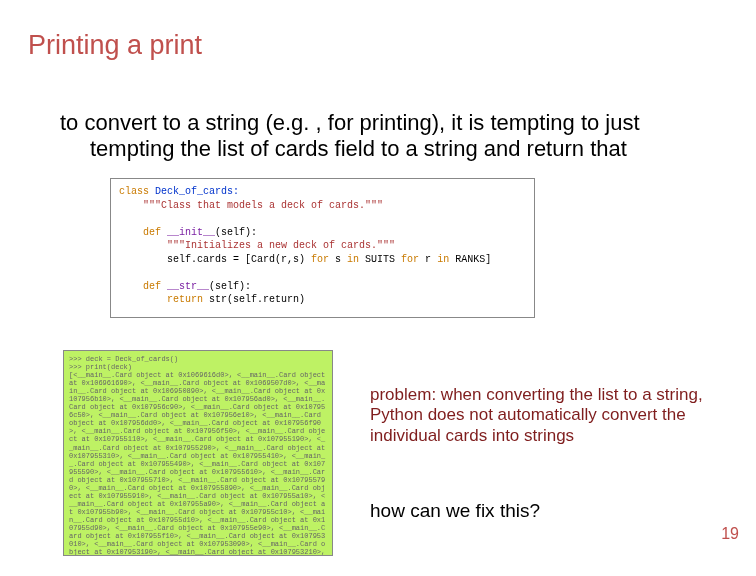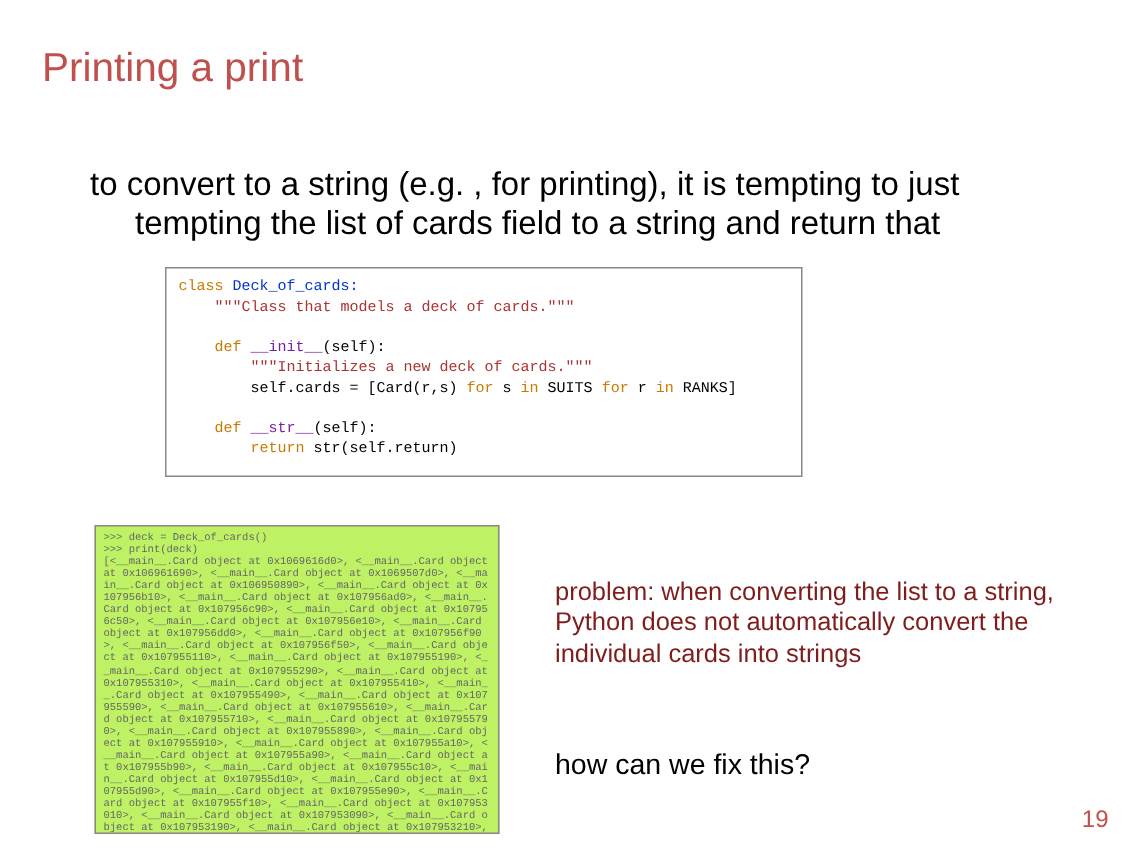--- a/index.html
+++ b/index.html
@@ -73,21 +73,21 @@
     position: absolute;
     left: 370px;
     top: 500px;
     width: 335px;
     font-size: 19px;
     color: #000;
   }
   .pagenum {
     position: absolute;
     right: 17px;
-    bottom: 20px;
+    bottom: 33px;
     color: #c0504d;
     font-size: 16px;
   }
 
   .kw-blue { color: #0033cc; }
   .kw-orange { color: #c97a00; font-family: Liberation Mono, monospace; }
   .kw-red { color: #aa3333; }
   .kw-purple { color: #7a1fa2; font-family: Liberation Mono, monospace; }
 </style>
 </head>

